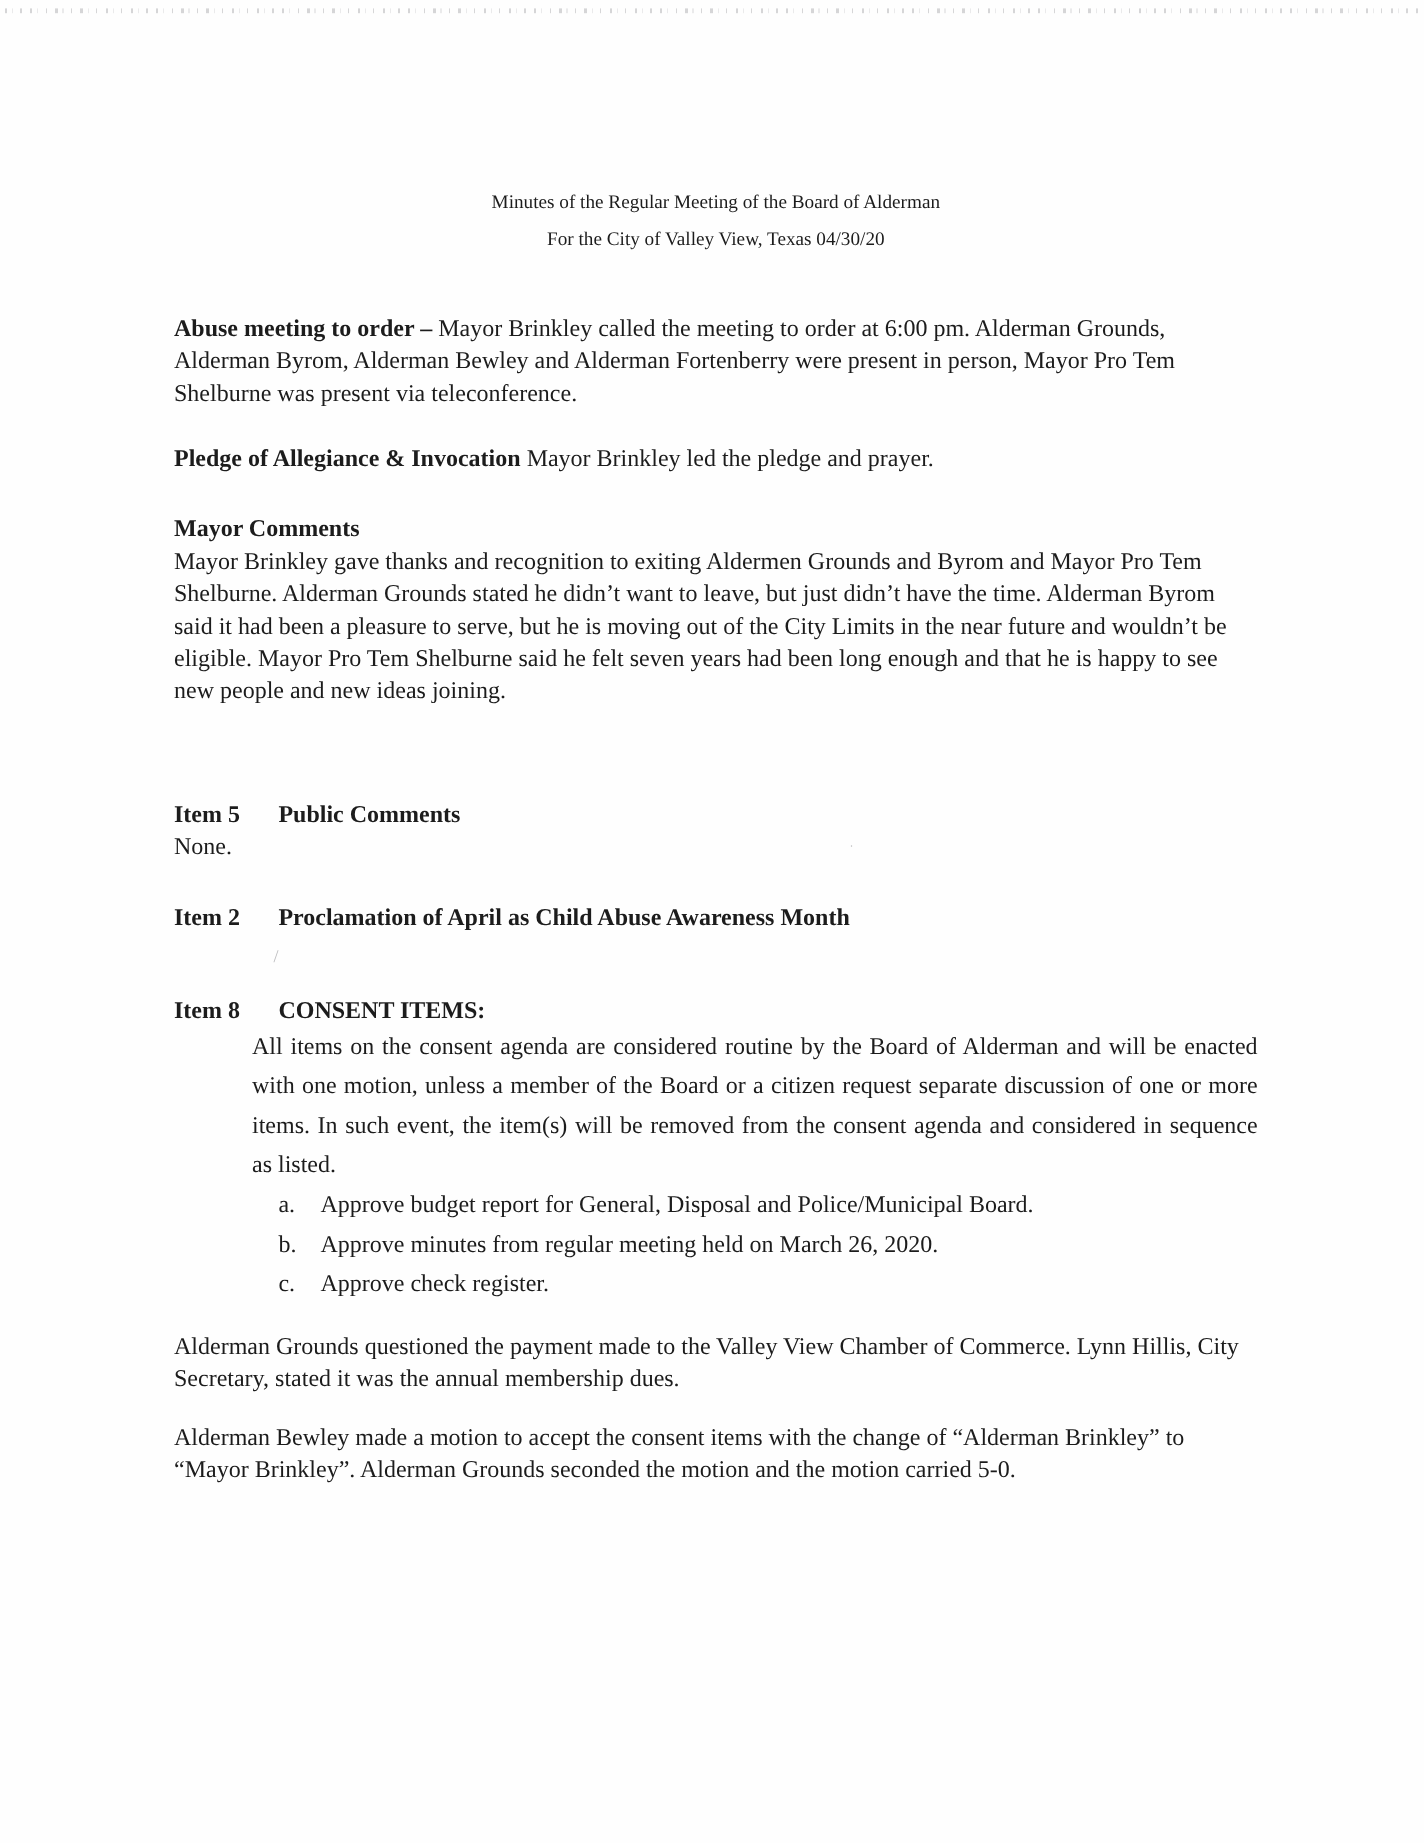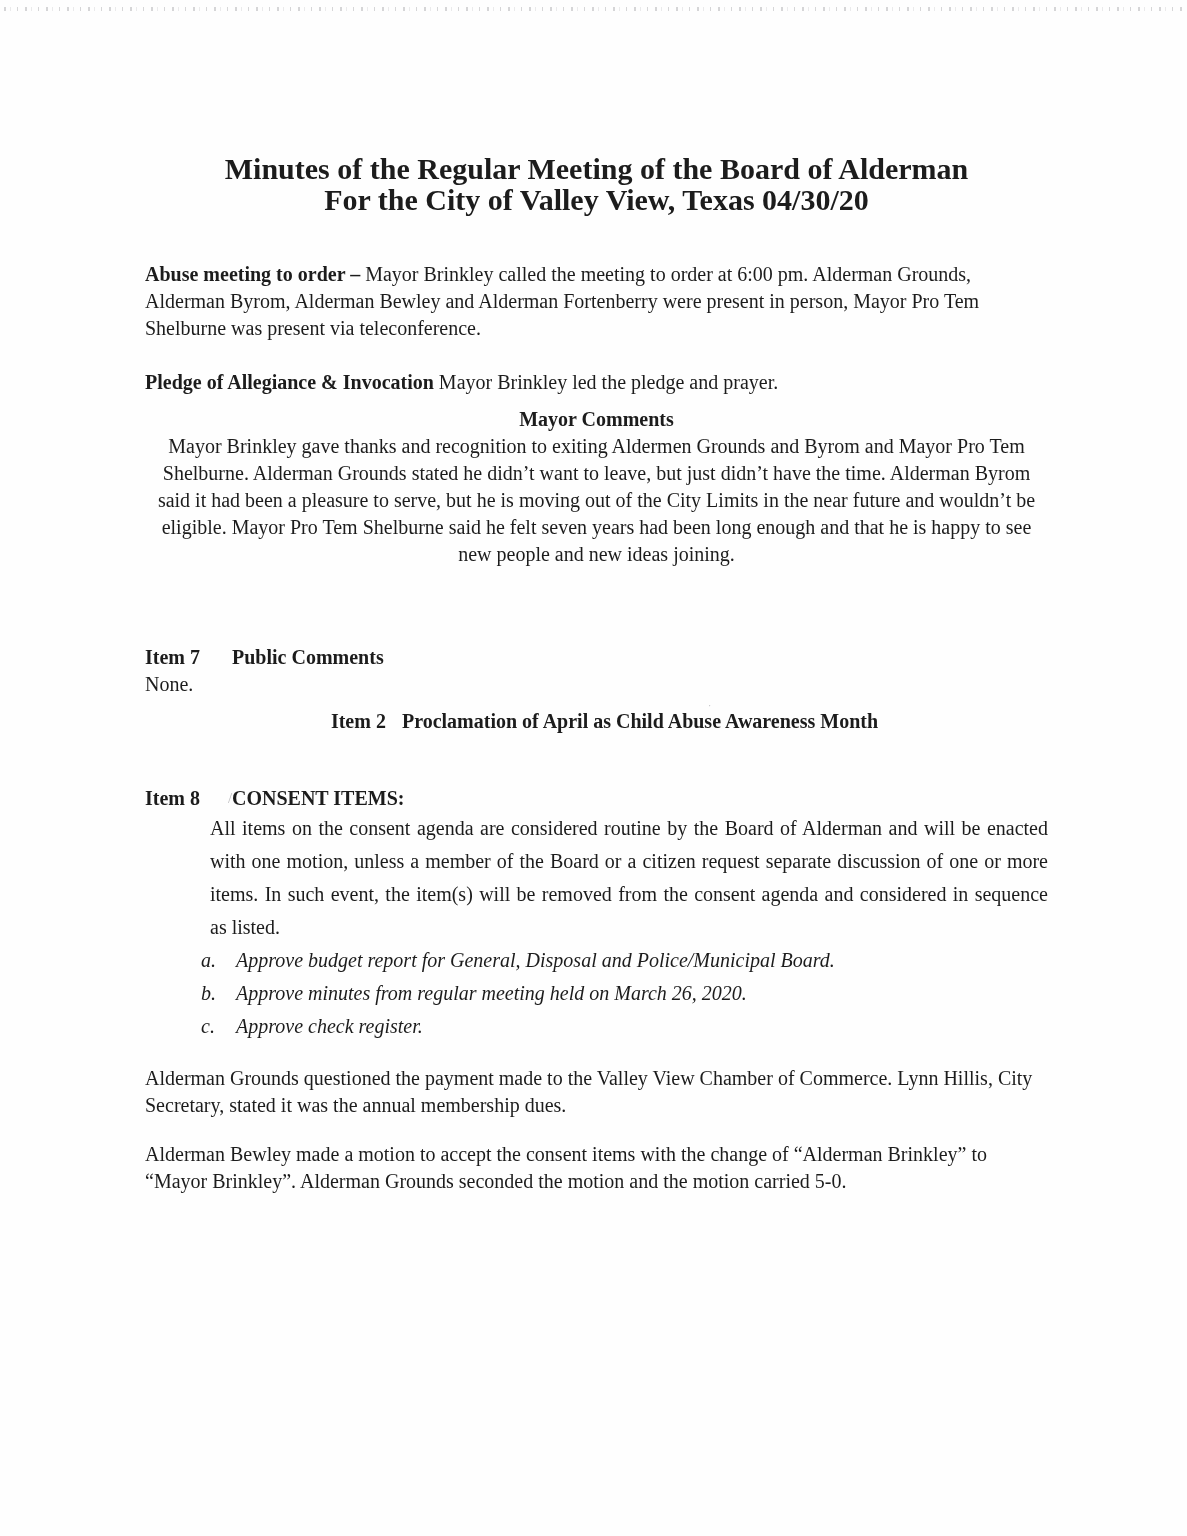--- a/index.html
+++ b/index.html
@@ -33,43 +33,42 @@
   .content {
     position: absolute;
     top: 0; left: 145px;
     width: 903px;
     font-size: 20px;
     line-height: 27px;
   }
   .doc-title {
     margin-top: 153px;
     text-align: center;
-    font-weight: bold;
-    font-size: 30px;
+    font-weight: normal;
+    font-size: 16px;
     line-height: 31px;
   }
   .para { margin-top: 27px; }
   .para.first { margin-top: 46px; }
   .lead-bold { font-weight: bold; }
   .section-heading { font-weight: bold; }
   .item-block .item-heading-row { font-weight: bold; }
   .item-label { display: inline-block; min-width: 87px; }
   .gap-lg { margin-top: 76px; }
   .gap-md { margin-top: 50px; }
-  .gap-sm { margin-top: 10px; text-align: center; }
+  .gap-sm { margin-top: 32px; }
   .consent-para {
     margin-left: 65px;
     text-align: justify;
     line-height: 33px;
   }
   .consent-list {
-    margin-left: 56px;
+    margin-left: 87px;
     line-height: 33px;
     list-style: none;
-    font-style: italic;
   }
   .consent-list .marker {
     display: inline-block;
     width: 35px;
   }
   .statement { margin-top: 34px; }
   .chamber { margin-top: 22px; }
   .motion {
     margin-top: 22px;
     font-weight: normal;
@@ -94,21 +93,21 @@
     <p class="para first"><span class="lead-bold">Abuse meeting to order – </span><span>Mayor Brinkley called the meeting to order at 6:00 pm.  Alderman Grounds, Alderman Byrom, Alderman Bewley and Alderman Fortenberry were present in person, Mayor Pro Tem Shelburne was present via teleconference.</span></p>
 
     <p class="para"><span class="lead-bold">Pledge of Allegiance &amp; Invocation </span><span>Mayor Brinkley led the pledge and prayer.</span></p>
 
     <div class="gap-sm">
       <div class="section-heading">Mayor Comments</div>
       <p>Mayor Brinkley gave thanks and recognition to exiting Aldermen Grounds and Byrom and Mayor Pro Tem Shelburne. Alderman Grounds stated he didn’t want to leave, but just didn’t have the time. Alderman Byrom said it had been a pleasure to serve, but he is moving out of the City Limits in the near future and wouldn’t be eligible. Mayor Pro Tem Shelburne said he felt seven years had been long enough and that he is happy to see new people and new ideas joining.</p>
     </div>
 
     <div class="item-block gap-lg">
-      <div class="item-heading-row"><span class="item-label">Item 7</span><span>Public Comments</span></div>
+      <div class="item-heading-row"><span class="item-label">Item 5</span><span>Public Comments</span></div>
       <p>None.</p>
     </div>
 
     <div class="item-block gap-sm">
       <div class="item-heading-row"><span class="item-label">Item 2</span><span>Proclamation of April as Child Abuse Awareness Month</span></div>
     </div>
 
     <div class="item-block gap-md">
       <div class="item-heading-row"><span class="item-label">Item 8</span><span>CONSENT ITEMS:</span></div>
       <p class="consent-para">All items on the consent agenda are considered routine by the Board of Alderman and will be enacted with one motion, unless a member of the Board or a citizen request separate discussion of one or more items. In such event, the item(s) will be removed from the consent agenda and considered in sequence as listed.</p>

